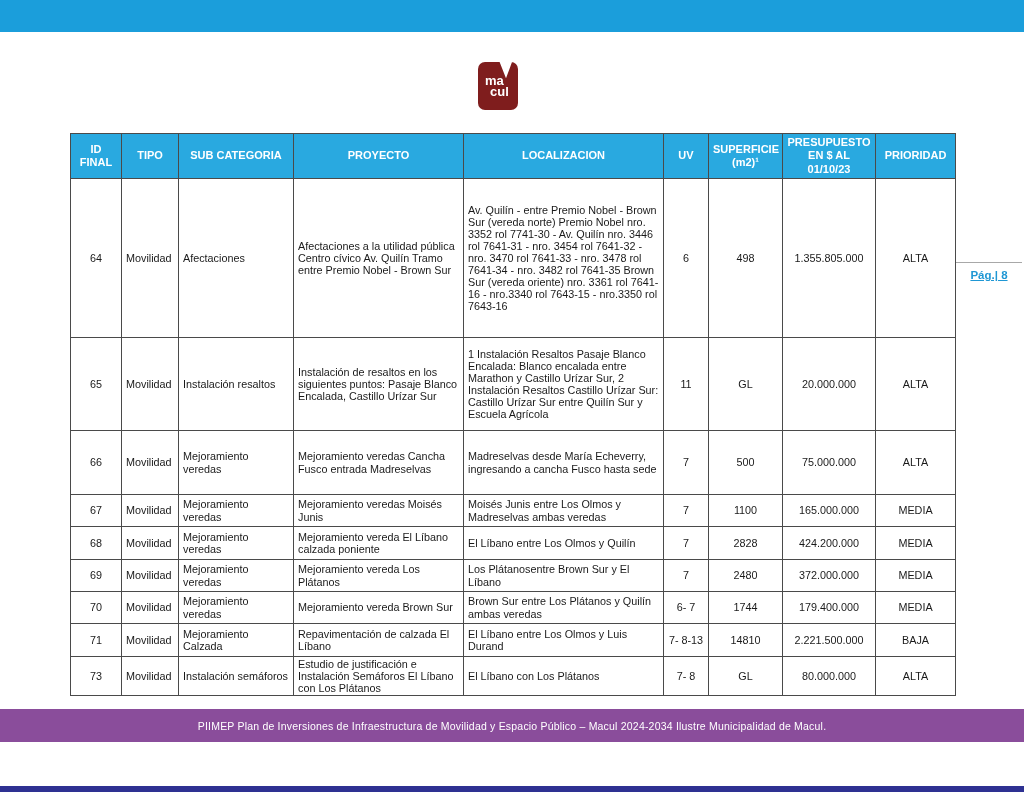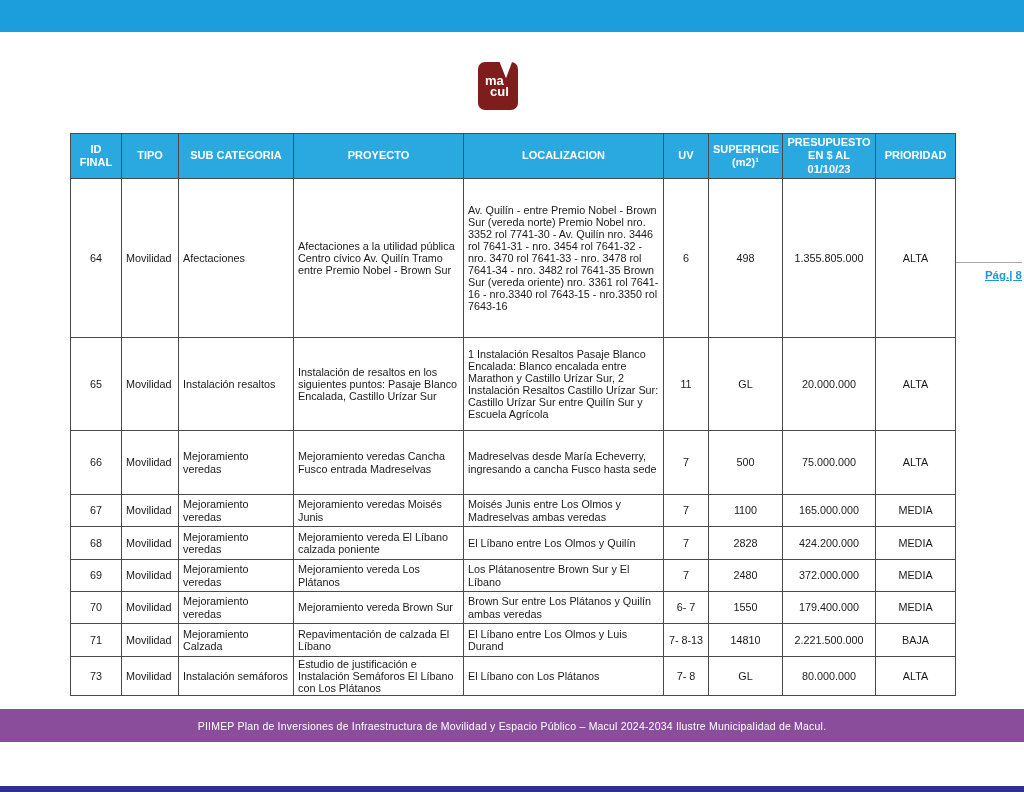--- a/index.html
+++ b/index.html
@@ -56,21 +56,21 @@
   tbody tr:nth-child(10){height:50px;}
   col.c-id{width:51px;} col.c-tipo{width:57px;} col.c-sub{width:115px;}
   col.c-proy{width:170px;} col.c-loc{width:200px;} col.c-uv{width:45px;}
   col.c-sup{width:74px;} col.c-pres{width:93px;} col.c-prior{width:80px;}
   td.center{text-align:center;}
   
   .page-marker{
     position:absolute;left:956px;top:262px;width:66px;
     color:#1f97d4;font-size:11.5px;font-weight:bold;
     border-top:1px solid #a8a8a8;
-    padding-top:6px;text-align:right;text-decoration:underline;
+    padding-top:6px;text-align:center;text-decoration:underline;
   }
   
   .footer-bar{
     position:absolute;left:0;top:709px;width:1024px;height:33px;
     background:#8a4d9b;
     display:flex;align-items:center;justify-content:center;
   }
   .footer-bar .footer-text{
     color:#ffffff;font-size:10.5px;letter-spacing:0.2px;
   }
@@ -189,21 +189,21 @@
     <td class="center">MEDIA</td>
   </tr>
 
   <tr>
     <td class="center">70</td>
     <td>Movilidad</td>
     <td>Mejoramiento veredas</td>
     <td>Mejoramiento vereda Brown Sur</td>
     <td>Brown Sur entre Los Plátanos y Quilín ambas veredas</td>
     <td class="center">6- 7</td>
-    <td class="center">1550</td>
+    <td class="center">1744</td>
     <td class="center">179.400.000</td>
     <td class="center">MEDIA</td>
   </tr>
 
   <tr>
     <td class="center">71</td>
     <td>Movilidad</td>
     <td>Mejoramiento Calzada</td>
     <td>Repavimentación de calzada El Líbano</td>
     <td>El Líbano entre Los Olmos y Luis Durand</td>

